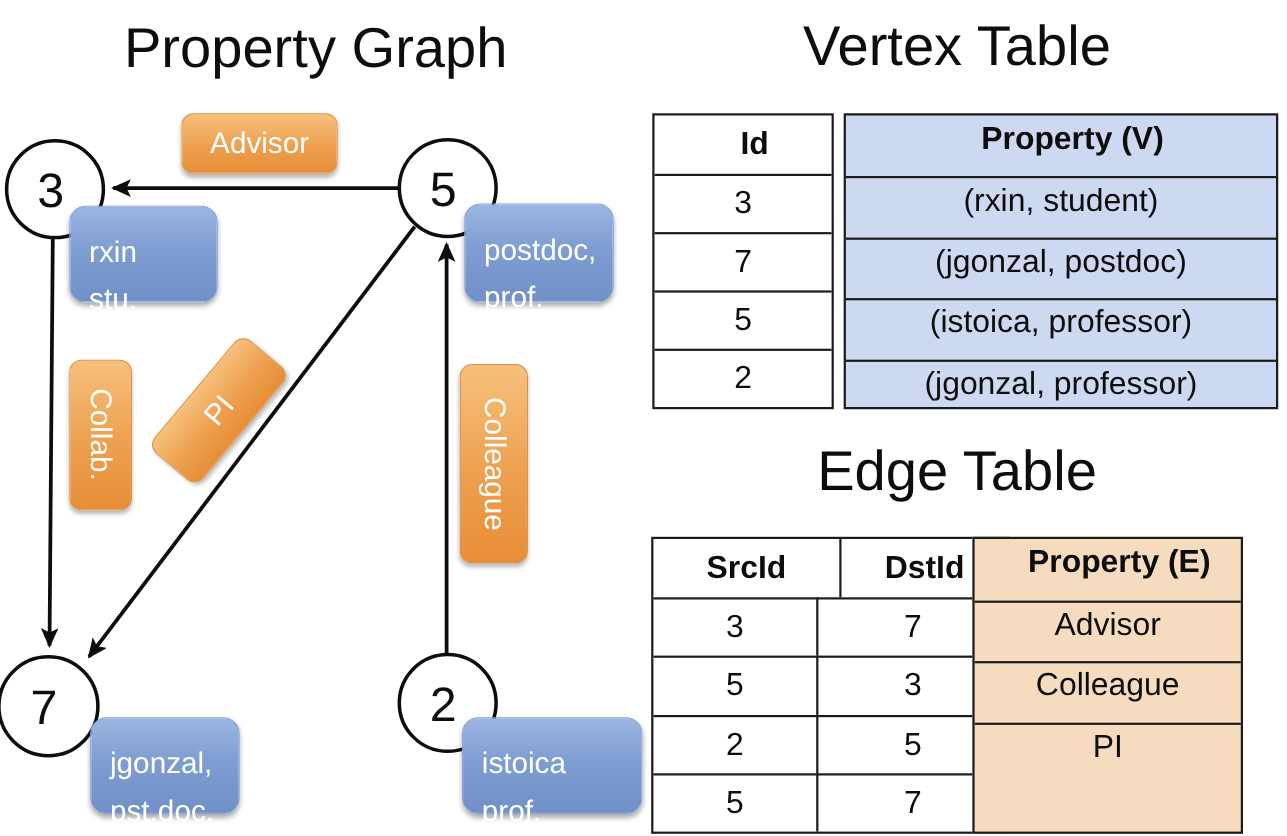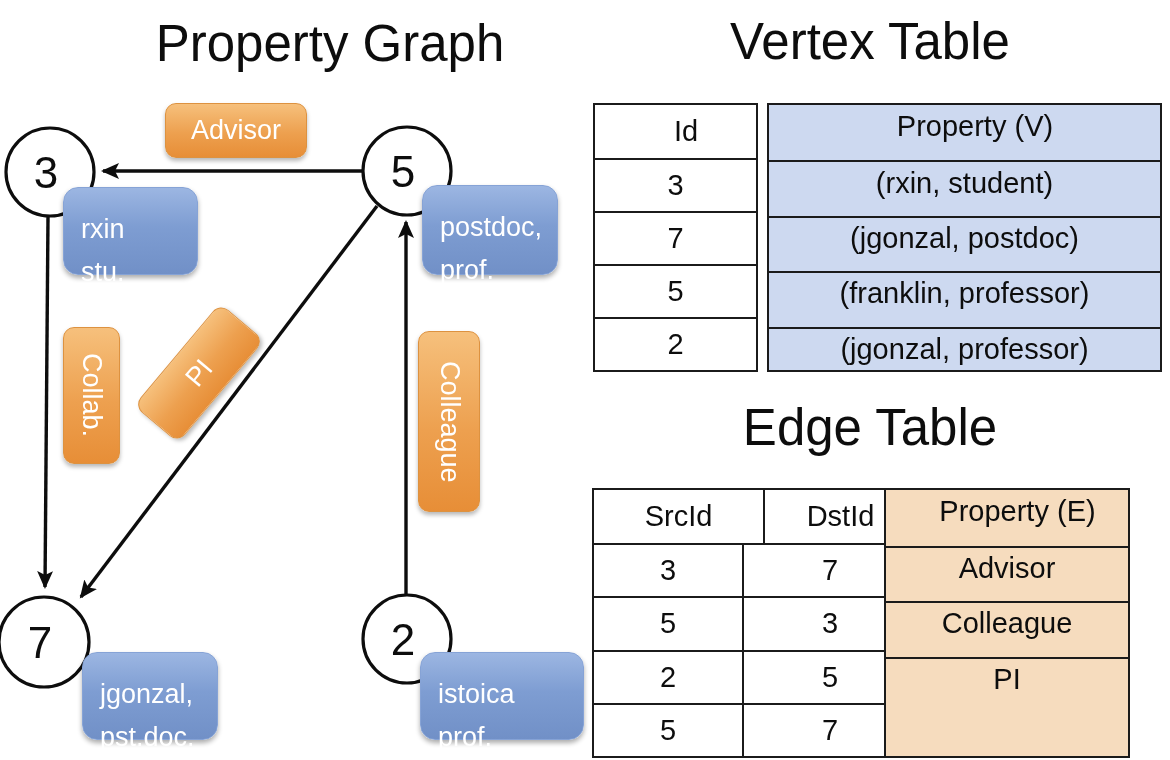--- a/index.html
+++ b/index.html
@@ -9,21 +9,21 @@
     font-family:"Liberation Sans", sans-serif;
     color:#111;
   }
 
   
   .big-title {
     position:absolute; text-align:center;
     font-size:51px; font-weight:300; letter-spacing:0px; color:#0d0d0d;
     white-space:nowrap;
   }
-  #pg-title   { left:0px;   top:14px;  width:574px;padding-left:43px; }
+  #pg-title   { left:0px;   top:14px;  width:574px; }
   #vt-title   { left:585px; top:12px;  width:570px; }
   #et-title   { left:585px; top:398px; width:570px; }
 
   
   #graph-svg { position:absolute; left:0; top:0; width:585px; height:760px; }
 
   .elabel {
     position:absolute;
     background:linear-gradient(180deg,#f6c07c 0%,#eda04f 55%,#e78e37 100%);
     border:1px solid #dd9240; border-radius:11px;
@@ -59,21 +59,21 @@
 
   
   .tbl-box {
     position:absolute; background:#fff;
     border:2px solid #1b1b1b; display:grid; box-sizing:border-box;
   }
   .cell {
     display:flex; align-items:center; justify-content:center;
     font-size:29px; color:#0d0d0d; overflow:hidden; white-space:nowrap;
   }
-  .hdr { font-weight:normal;margin-left:21px; }
+  .hdr { font-weight:bold;margin-left:21px; }
   .bt  { border-top:2px solid #1b1b1b; }
   .bl  { border-left:2px solid #1b1b1b; }
   .bluefill { background:#cdd9f0;gap:12px; }
   .tanfill  { background:#f6dcbe; }
 
   #vt-id   { left:593px; top:103px; width:165px; height:269px;
              grid-template-rows:repeat(5,1fr); }
   #vt-prop { left:767px; top:103px; width:395px; height:269px;
              grid-template-rows:repeat(5,1fr); }
   #et-ids  { left:592px; top:488px; width:326px; height:270px;
@@ -137,21 +137,21 @@
   <div class="cell bt">3</div>
   <div class="cell bt">7</div>
   <div class="cell bt">5</div>
   <div class="cell bt">2</div>
 </div>
 
 <div class="tbl-box bluefill" id="vt-prop">
   <div class="cell hdr">Property (V)</div>
   <div class="cell bt">(rxin, student)</div>
   <div class="cell bt">(jgonzal, postdoc)</div>
-  <div class="cell bt">(franklin, professor)</div>
+  <div class="cell bt">(istoica, professor)</div>
   <div class="cell bt">(jgonzal, professor)</div>
 </div>
 
 <div class="big-title" id="et-title">Edge Table</div>
 
 <div class="tbl-box" id="et-ids">
   <div class="cell hdr">SrcId</div>
   <div class="cell hdr bl">DstId</div>
   <div class="cell bt">3</div>
   <div class="cell bt bl">7</div>

